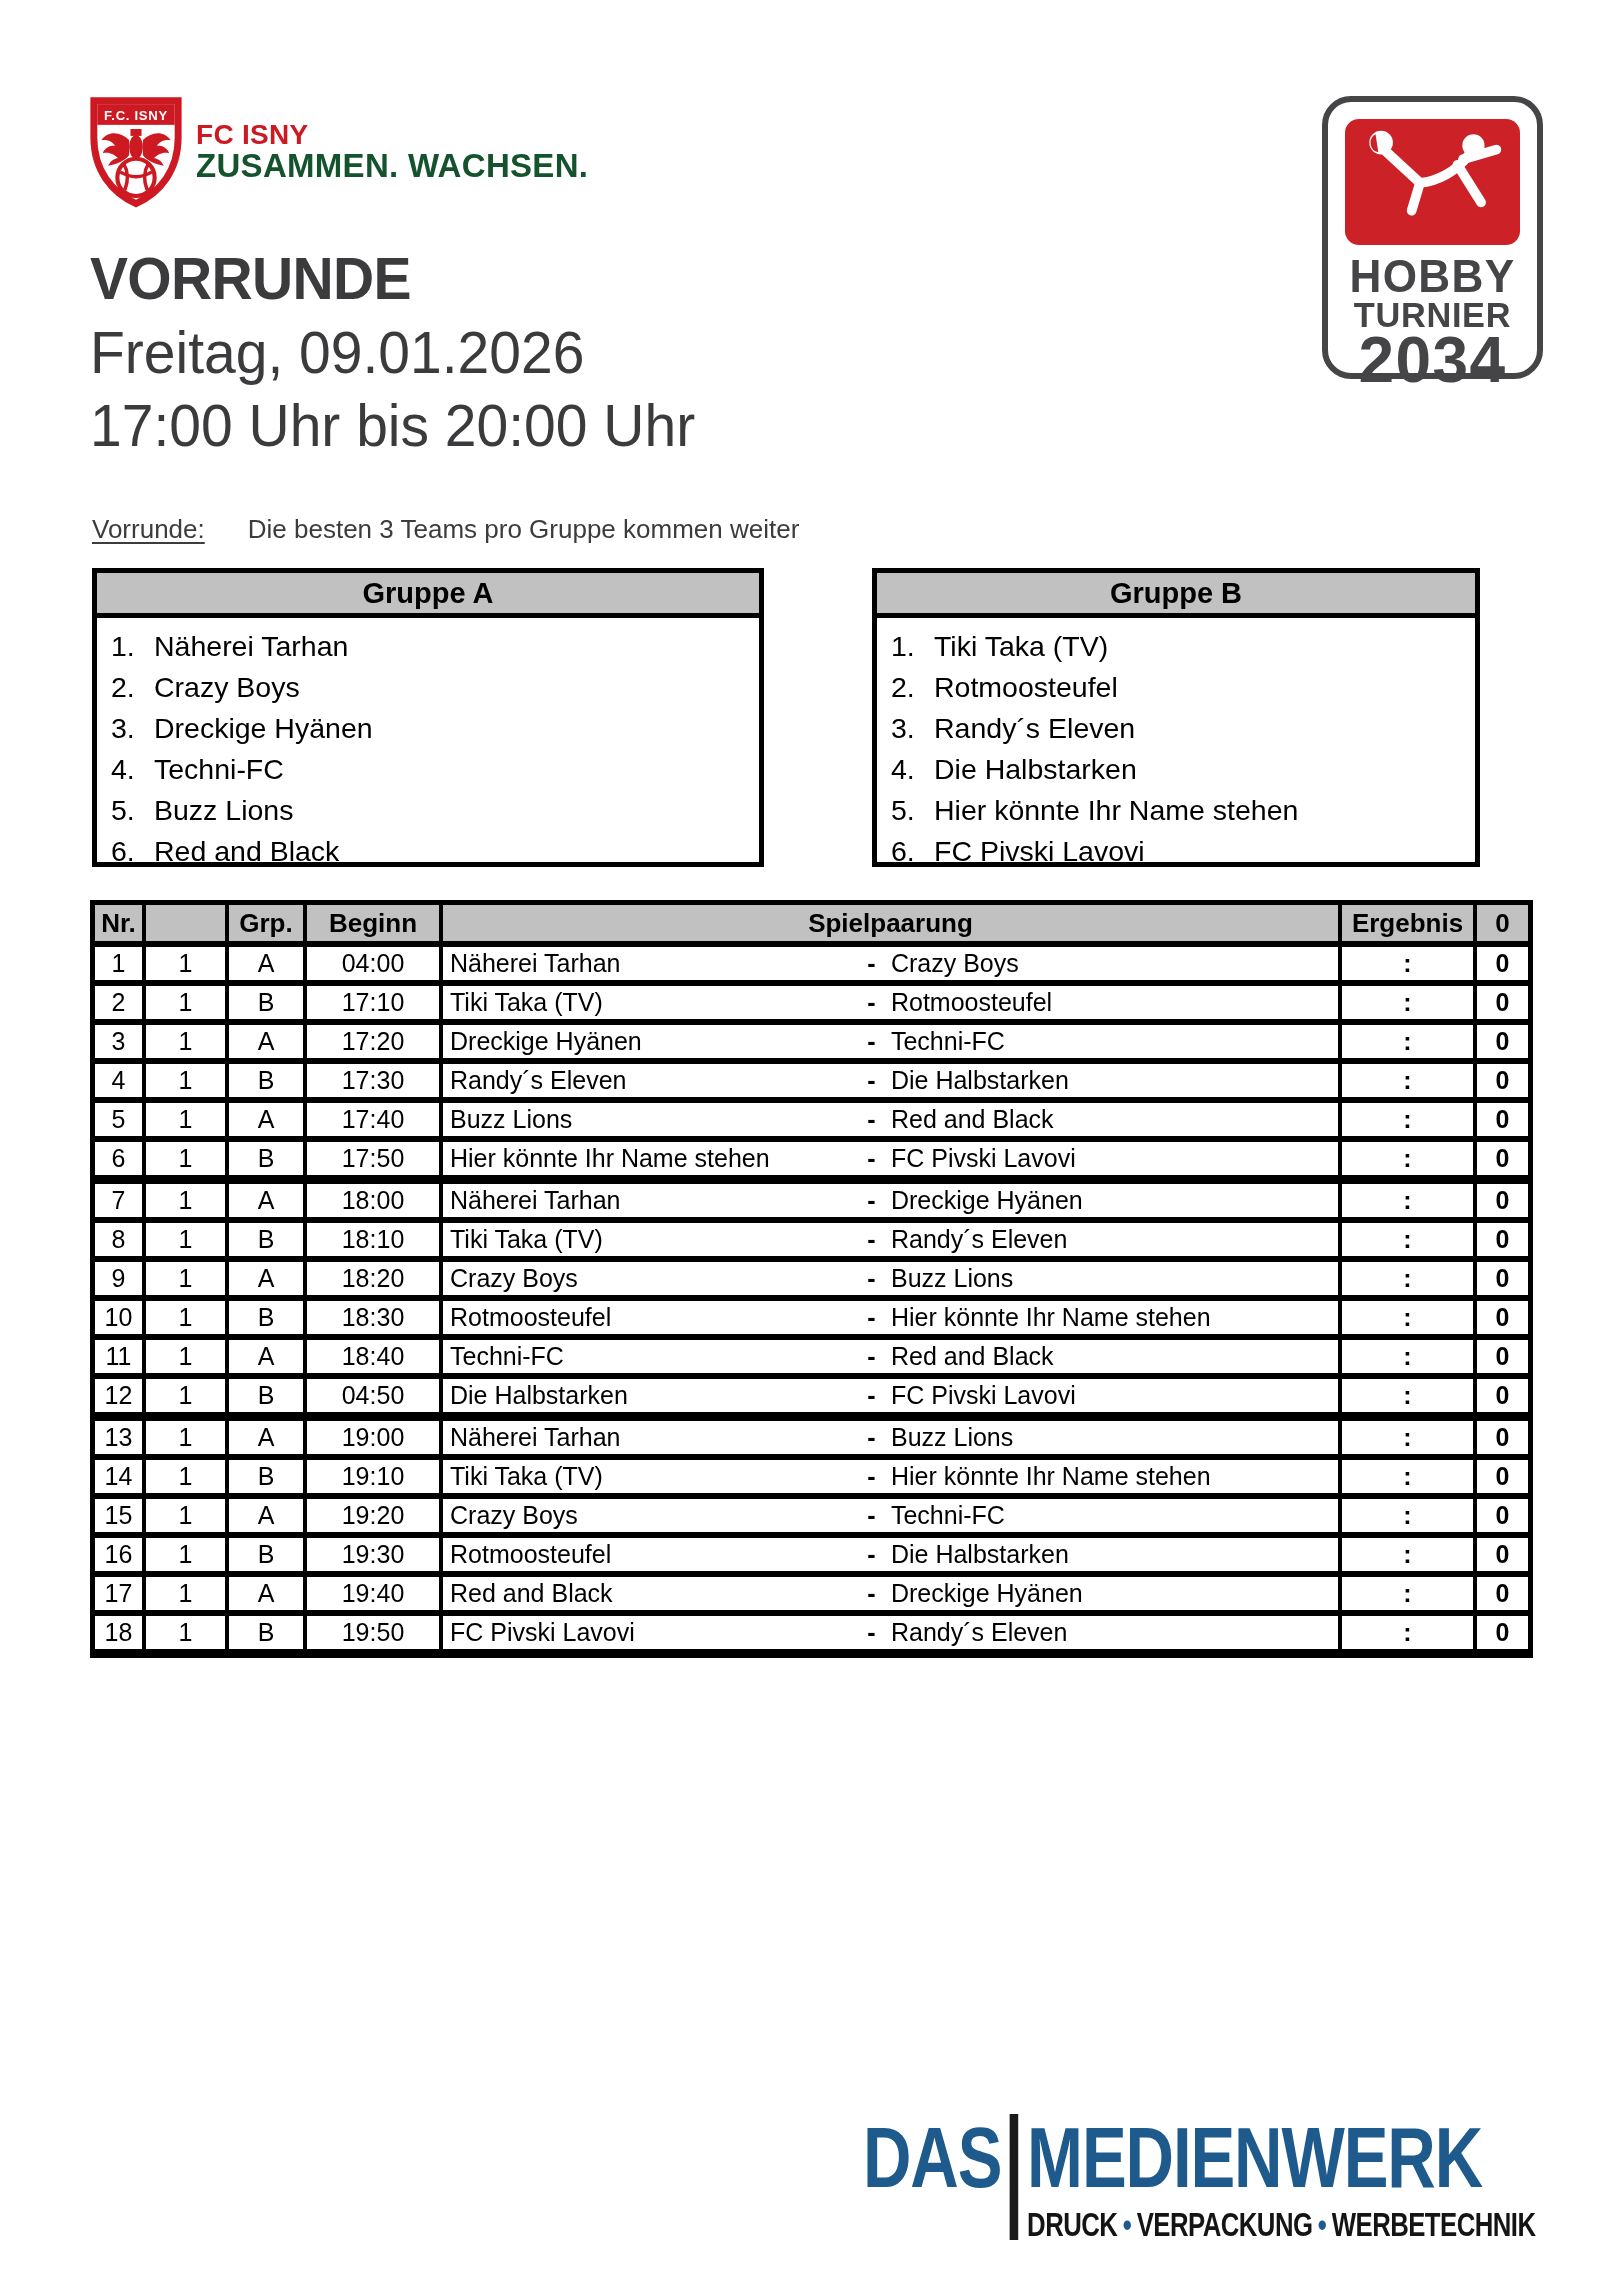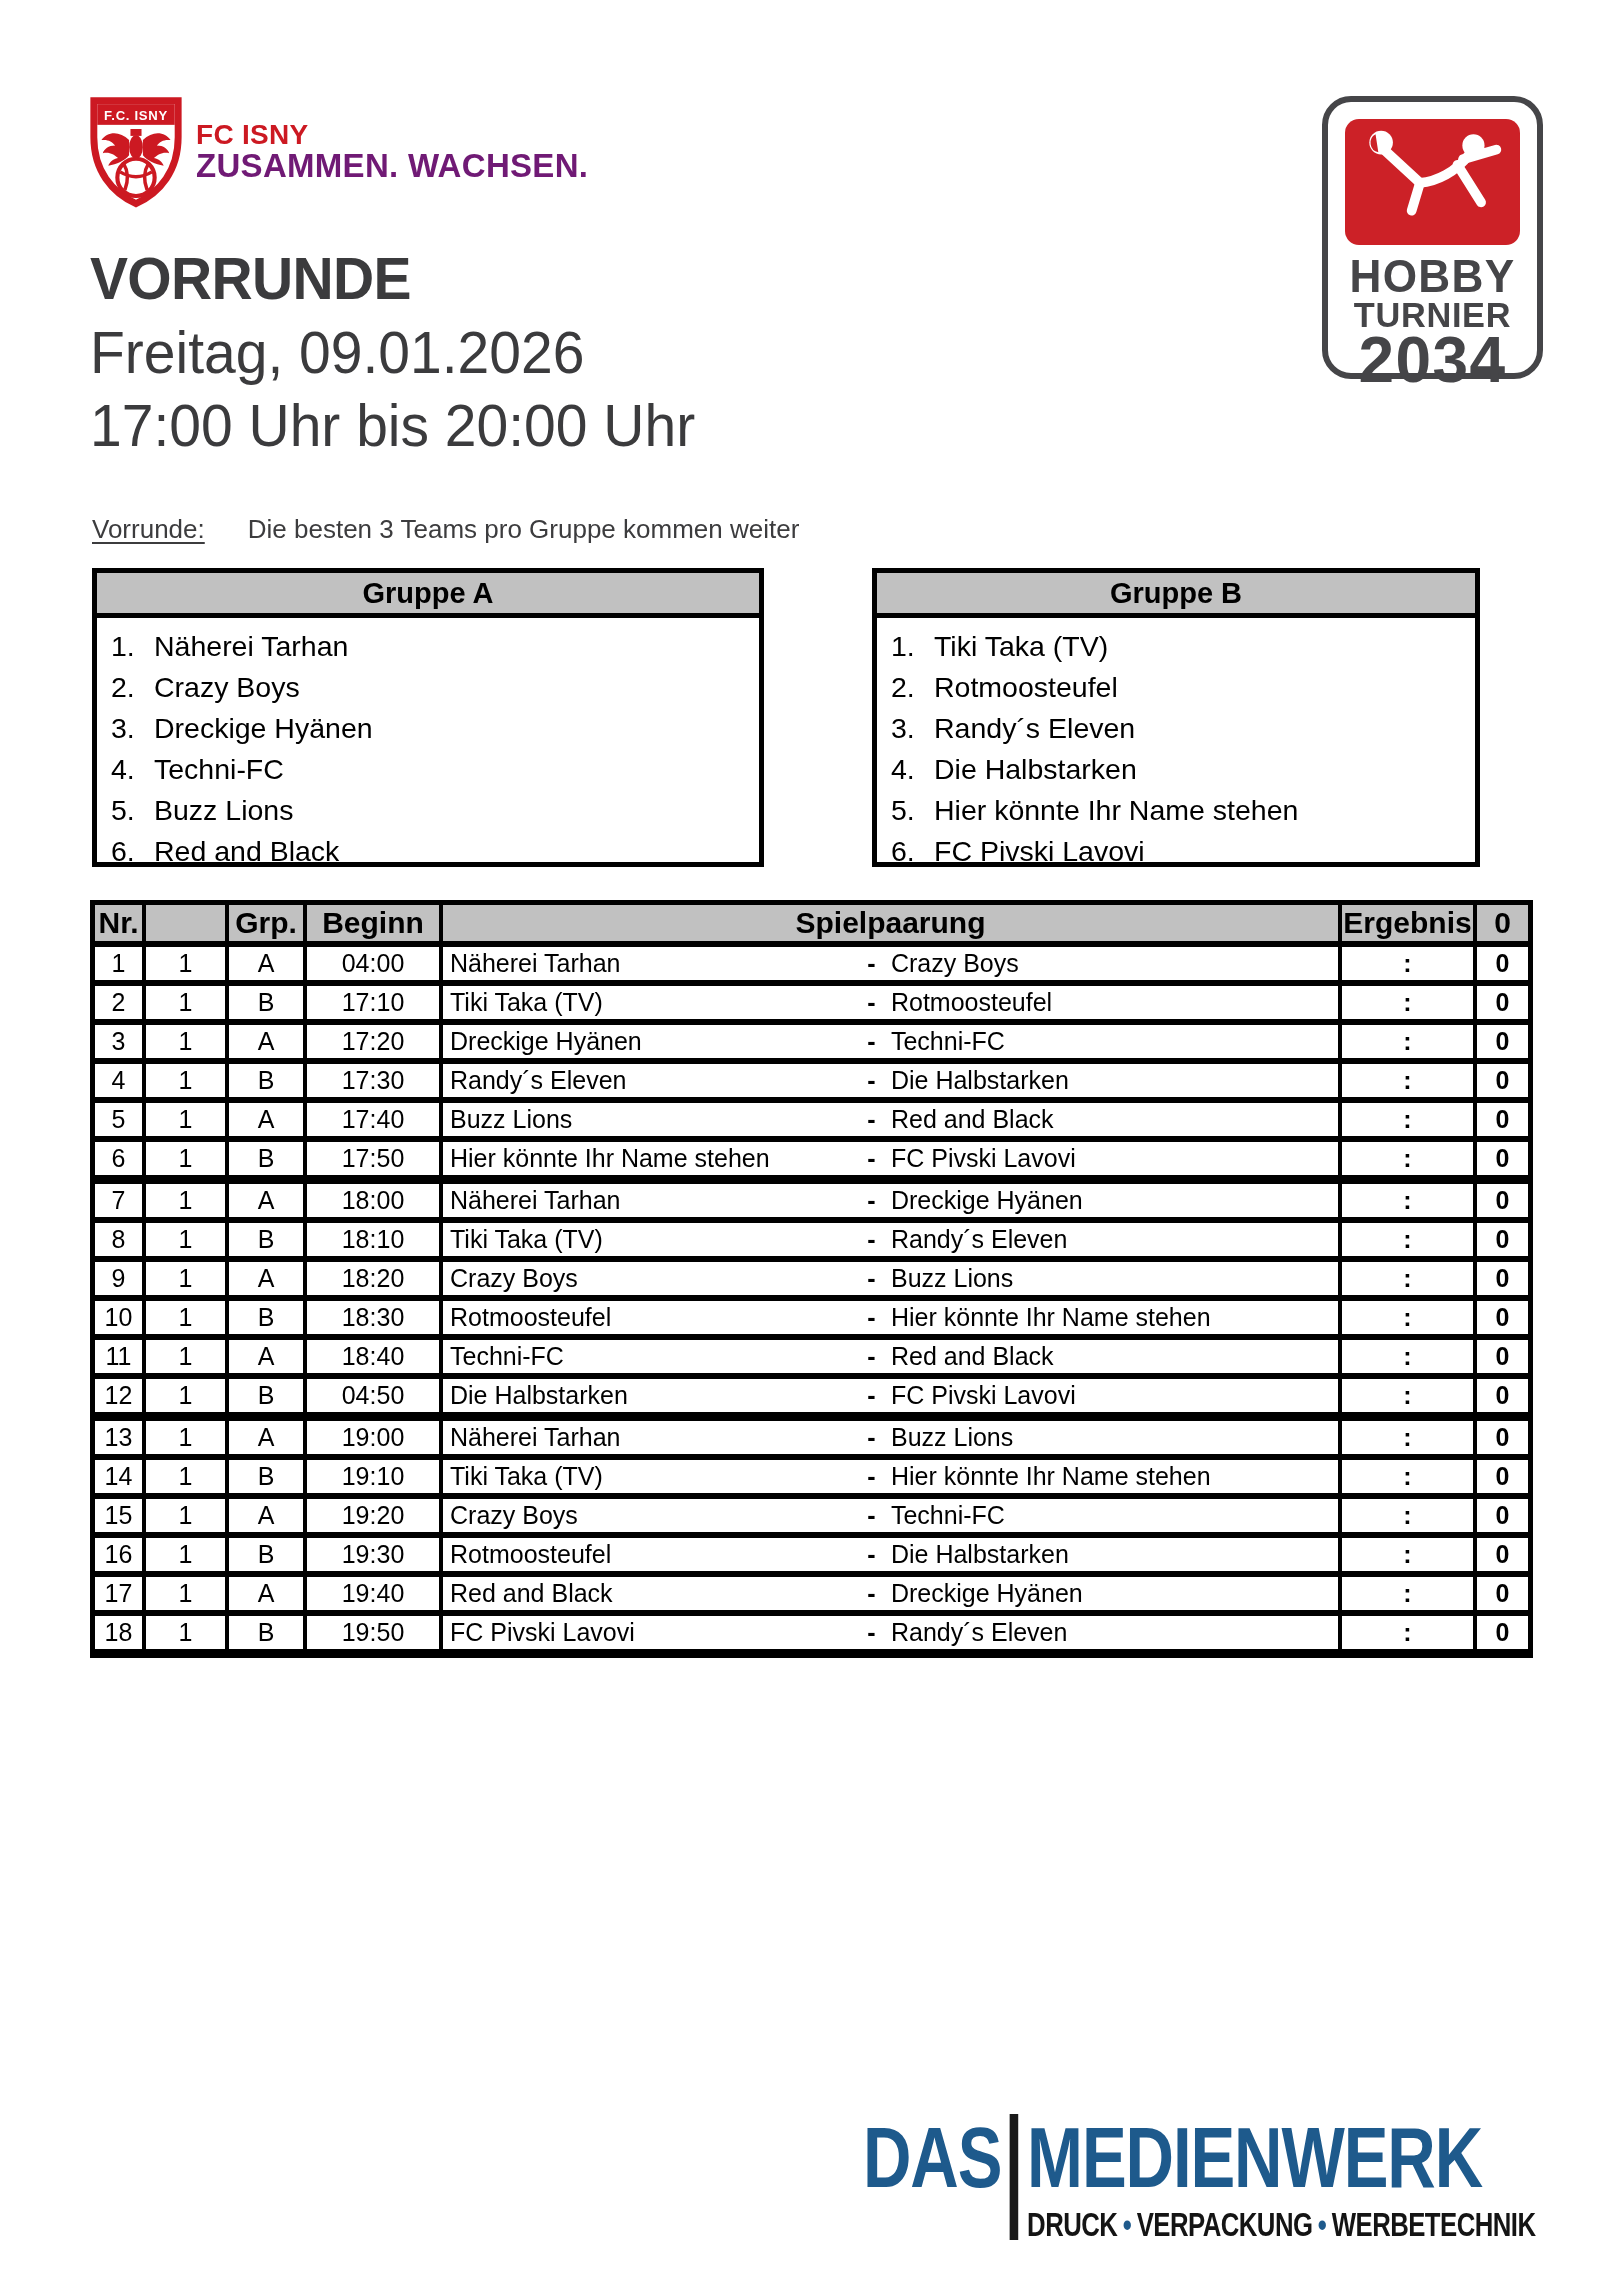--- a/index.html
+++ b/index.html
@@ -3,21 +3,21 @@
 <meta charset="utf-8">
 <title>Vorrunde</title>
 <style>
   html,body { margin:0; padding:0; background:#ffffff; }
   body { width:1623px; height:2295px; position:relative; font-family:"Liberation Sans", sans-serif; color:#000; }
   #page { position:absolute; inset:0; background:#fff; overflow:hidden; }
 
   
   #crest { position:absolute; left:89px; top:97px; width:94px; height:111px; }
   .brand-name { position:absolute; left:196px; top:119px; font-size:28px; font-weight:800; color:#cc1922; letter-spacing:0.3px; }
-  .brand-claim { position:absolute; left:196px; top:147px; font-size:33px; font-weight:800; color:#701a75; letter-spacing:0.3px; }
+  .brand-claim { position:absolute; left:196px; top:147px; font-size:33px; font-weight:800; color:#14532d; letter-spacing:0.3px; }
 
   
   #event-logo { position:absolute; left:1322px; top:96px; width:221px; height:283px;
     border:6.2px solid #454548; border-radius:29px; background:#fff; box-sizing:border-box; text-align:center; }
   #event-logo .red-box { position:absolute; left:16.7px; top:16.7px; width:175px; height:126px; background:#cc2127; border-radius:14px; }
   #event-logo .red-box svg { position:absolute; inset:0; }
   .ev-line1 { position:absolute; left:0; width:100%; top:147px; font-size:46px; font-weight:800; color:#454548; letter-spacing:1.4px; transform:scaleX(0.96); }
   .ev-line2 { position:absolute; left:0; width:100%; top:193px; font-size:35px; font-weight:800; color:#454548; letter-spacing:0.7px; transform:scaleX(0.98); }
   .ev-line3 { position:absolute; left:0; width:100%; top:221px; font-size:64px; font-weight:800; color:#454548; letter-spacing:1.4px; }
 
@@ -46,21 +46,21 @@
   
   #schedule { position:absolute; left:90px; top:900px; border:5.6px solid #000; background:#fff; }
   .srow { display:grid; grid-template-columns:51px 83px 78px 136px 899px 135px 51px; }
   .srow > div { border-right:4.9px solid #000; display:flex; align-items:center; justify-content:center;
     font-size:25px; overflow:hidden; white-space:nowrap; box-sizing:border-box; }
   .srow > div:last-child { border-right:none; }
   .srow { border-bottom:6.2px solid #000; }
   .srow.sep-thick { border-bottom:9px solid #000; }
   .srow.last { border-bottom:4.2px solid #000; }
   .srow.head { height:36px; background:#c1c1c1; }
-  .srow.head > div { font-weight:700; font-size:30px; }
+  .srow.head > div { font-weight:700; font-size:26px; }
   .srow.data { height:33px; background:#fff; }
   .cell-pair { justify-content:flex-start !important; padding-left:7px; }
   .cell-pair .home { width:47%; }
   .cell-pair .dash { width:23.6px; font-weight:700; }
   .cell-pair .away { flex:1; }
   .cell-result { font-weight:700; }
   .cell-zero { font-weight:700; }
 
   
   #footer-logo { position:absolute; left:863px; top:2110px; display:flex; align-items:flex-start;

